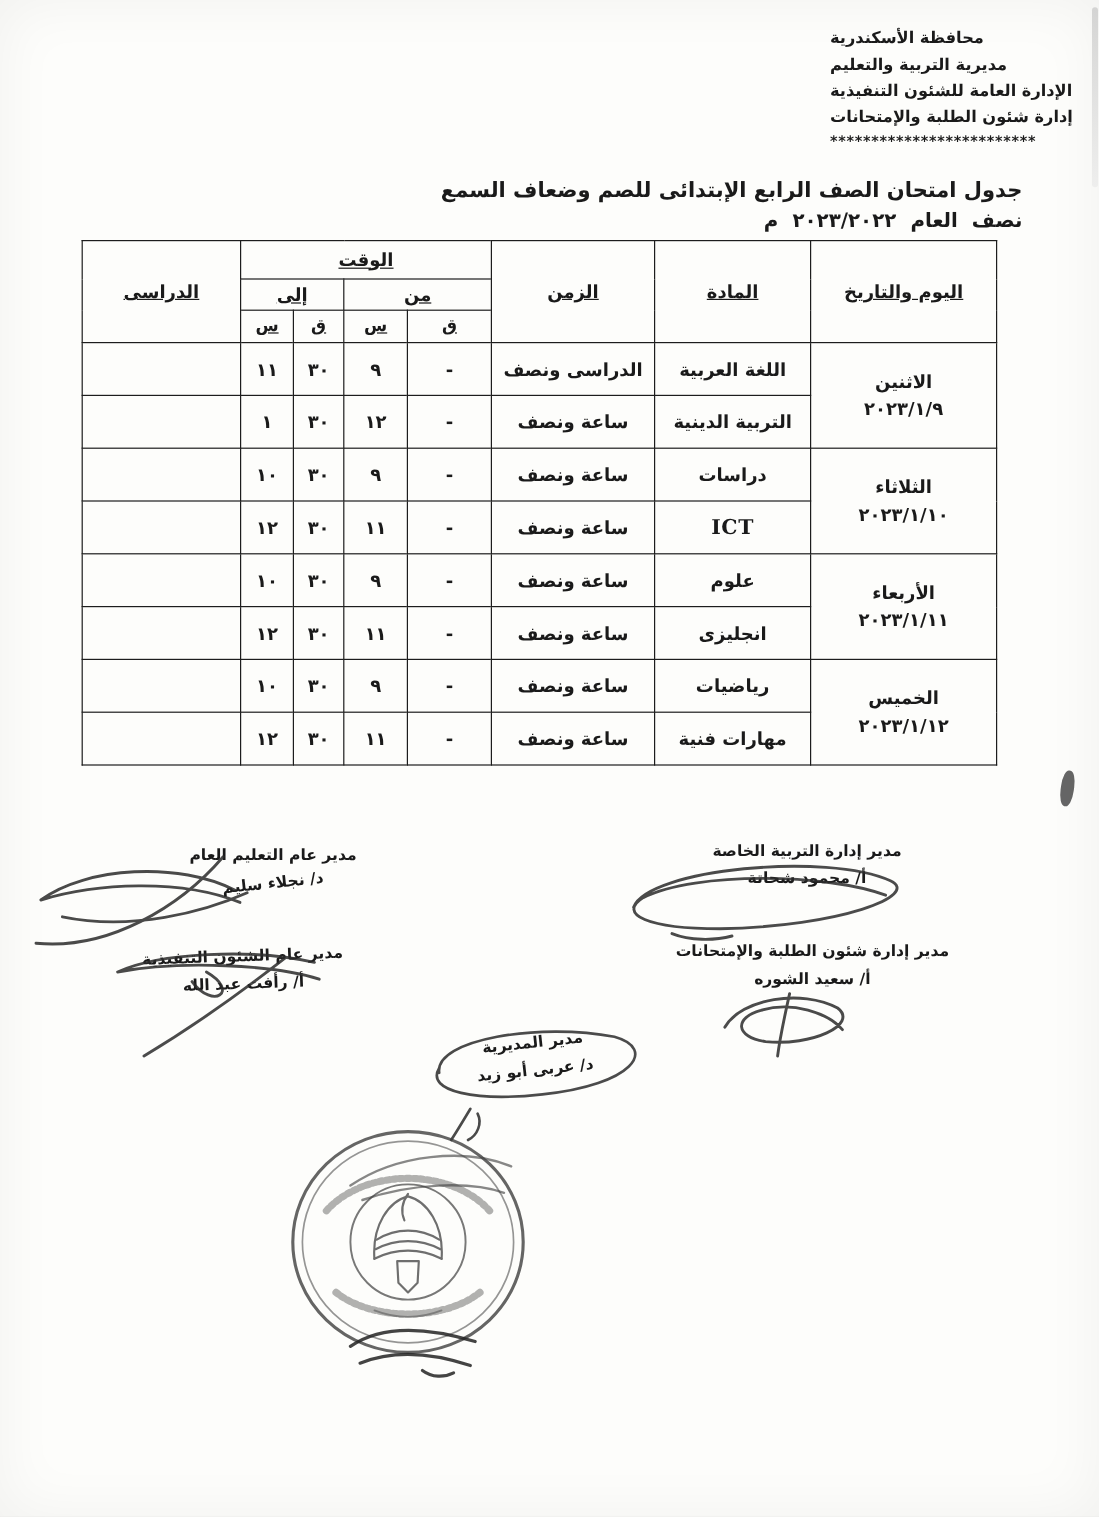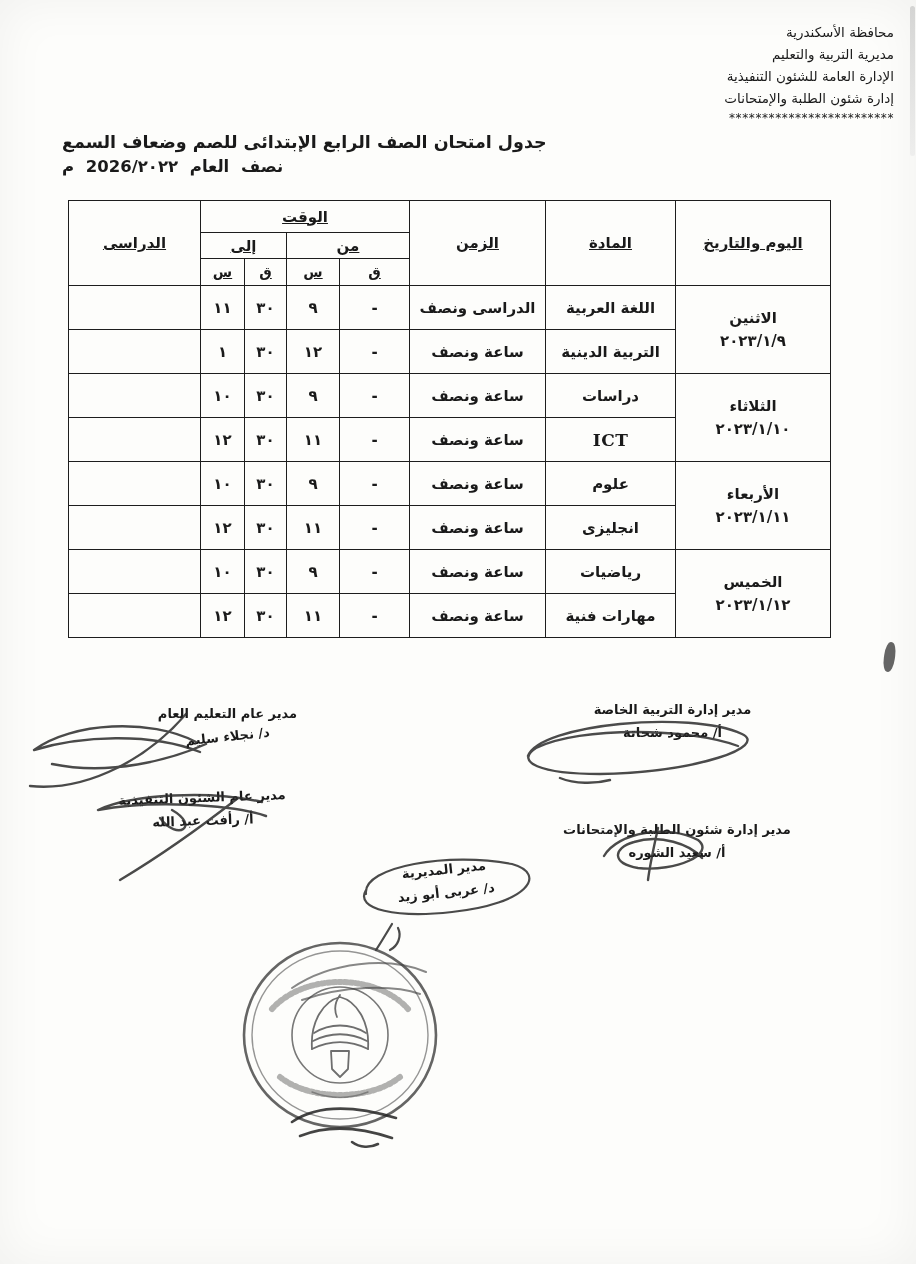--- a/index.html
+++ b/index.html
@@ -4,24 +4,24 @@
 <style>
   * { margin:0; padding:0; box-sizing:border-box; }
   html,body { background:#e9e9e9; }
   .page {
     position:relative; width:916px; height:1264px; margin:0 auto;
     background:#fdfdfb; color:#1a1a1a;
     font-family:"DejaVu Sans", sans-serif; direction:rtl; overflow:hidden;
     box-shadow: inset 0 0 50px rgba(0,0,0,.05);
   }
   
-  .letterhead { position:absolute; top:22px; right:22px; text-align:right; font-weight:400; font-size:13.5px; line-height:1.62; }
+  .letterhead { position:absolute; top:22px; right:22px; text-align:left; font-weight:700; font-size:13.5px; line-height:1.62; }
   .letterhead .stars { font-size:12px; letter-spacing:.6px; }
   
-  .title-block { position:absolute; top:132px; left:62px; width:790px; text-align:left; font-weight:700; }
+  .title-block { position:absolute; top:149px; left:62px; width:790px; text-align:right; font-weight:700; }
   .title-line1 { font-size:17.5px; }
   .title-line2 { font-size:16.5px; margin-top:5px; word-spacing:6px; }
   
   table.exam {
     position:absolute; top:200px; left:68px; width:762px;
     border-collapse:collapse; table-layout:fixed; text-align:center; font-weight:700;
   }
   .exam th, .exam td { border:1.8px solid #1d1d1d; vertical-align:middle; padding:0 2px; }
   .exam thead th { font-size:15px;text-decoration:underline; }
   .exam tr.h1 th { height:32px; }
@@ -34,21 +34,21 @@
   td.duration { font-size:14px; }
   
   .note-line { position:absolute; top:663px; right:86px; font-size:13.5px; font-weight:700; }
   
   .sig { position:absolute; text-align:center; font-weight:700; line-height:1.5; }
   .sig-title { font-size:13px; }
   .sig-name { font-size:13px; margin-top:3px; }
   .sig-right-top { left:575px; top:700px; width:195px; }
   .sig-left-top  { left:145px; top:704px; width:165px; }
   .sig-left-top .sig-name { transform:rotate(-6deg); }
-  .sig-right-mid { left:558px; top:820px; width:238px; }
+  .sig-right-mid { left:558px; top:784px; width:238px; }
   .sig-left-mid  { left:95px;  top:788px; width:215px; transform:rotate(-2deg); }
   .sig-center    { left:360px; top:860px; width:170px; transform:rotate(-6deg); }
   
   .ink { position:absolute; inset:0; pointer-events:none; }
   .smudge-right-top { position:absolute; right:1px; top:6px; width:5px; height:150px; background:linear-gradient(#b9b9b9,#e6e6e6); opacity:.55; border-radius:3px; }
   .smudge-right-mid { position:absolute; left:884px; top:642px; width:11px; height:30px; background:#4a4a4a; border-radius:45%; opacity:.85; transform:rotate(8deg); }
 </style>
 </head>
 <body>
 
@@ -57,21 +57,21 @@
   <div class="letterhead">
     <div>محافظة الأسكندرية</div>
     <div>مديرية التربية والتعليم</div>
     <div>الإدارة العامة للشئون التنفيذية</div>
     <div>إدارة شئون الطلبة والإمتحانات</div>
     <div class="stars">*************************</div>
   </div>
 
   <div class="title-block">
     <div class="title-line1">جدول امتحان الصف الرابع الإبتدائى للصم وضعاف السمع</div>
-    <div class="title-line2">نصف  العام 2026/٢٠٢٢ م</div>
+    <div class="title-line2">نصف  العام ٢٠٢٣/٢٠٢٢ م</div>
   </div>
 
   <table class="exam">
     <colgroup>
       <col style="width:155px">
         <col style="width:130px">
         <col style="width:136px">
       <col style="width:70px">
         <col style="width:53px">
         <col style="width:42px">

